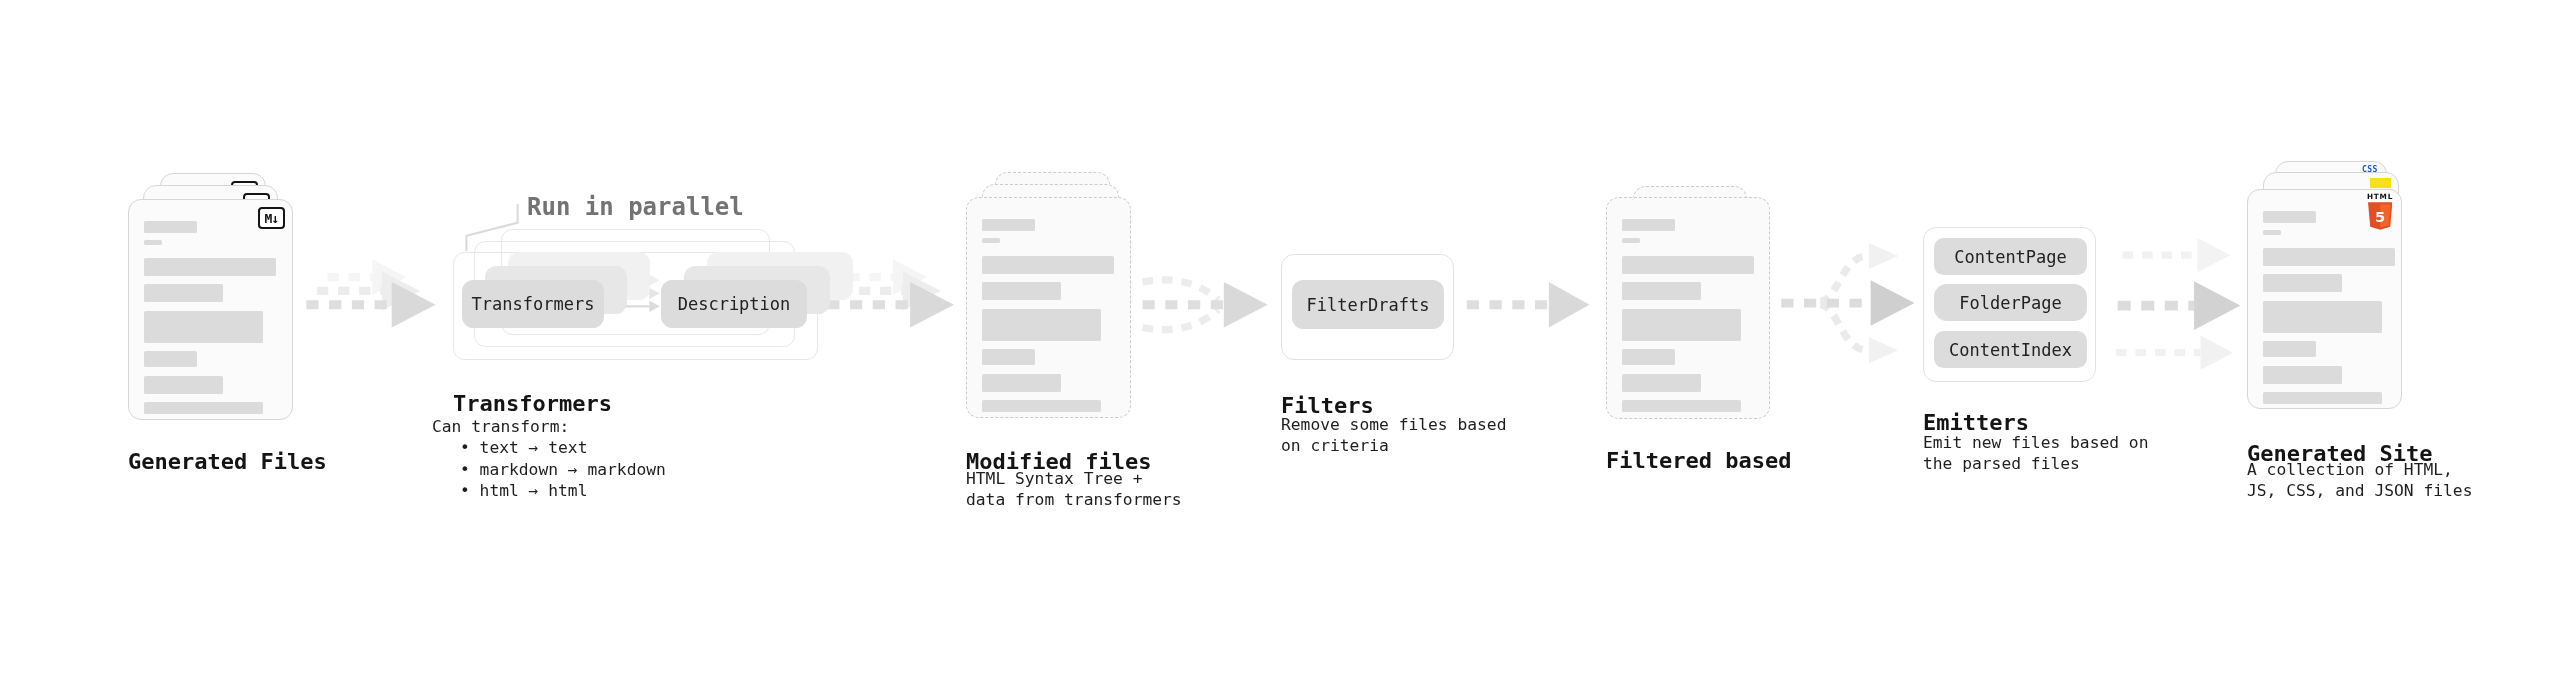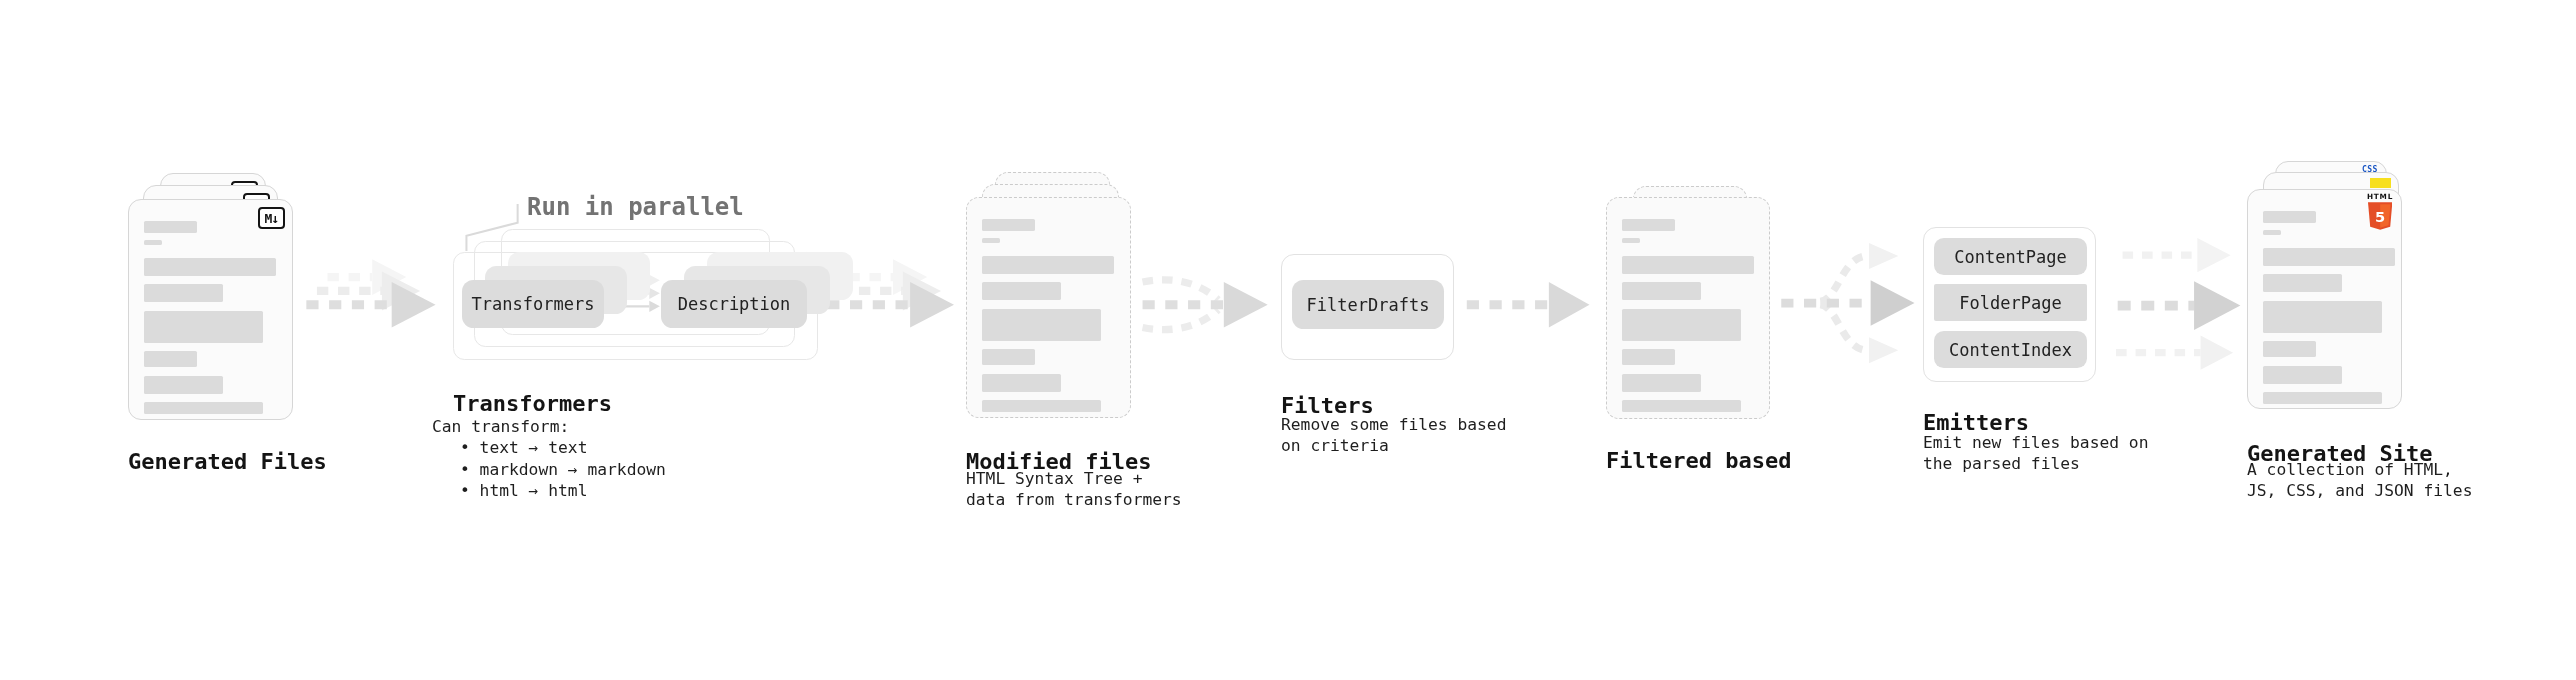--- a/index.html
+++ b/index.html
@@ -206,21 +206,21 @@
         <div class="bar" style="width:79px;height:18px;margin-top:8.1px"></div>
         <div class="bar" style="width:119px;height:12.2px;margin-top:8.1px"></div>
       </div>
     </div>
     <h2 class="stage-title" style="left:1606px;top:430px">Filtered based</h2>
   </section>
 
   <section>
     <div class="panel" style="left:1923px;top:227px;width:173px;height:155px"></div>
     <div class="pill" style="left:1934px;top:238px;width:153px;height:37px;border-radius:9.8px">ContentPage</div>
-    <div class="pill" style="left:1934px;top:284px;width:153px;height:37px;border-radius:2px">FolderPage</div>
+    <div class="pill" style="left:1934px;top:284px;width:153px;height:37px;border-radius:13px">FolderPage</div>
     <div class="pill" style="left:1934px;top:331px;width:153px;height:37px;border-radius:9.8px">ContentIndex</div>
     <h2 class="stage-title" style="left:1923px;top:392px">Emitters</h2>
     <div class="stage-desc" style="left:1923px;top:432px">Emit new files based on
 the parsed files</div>
   </section>
 
   <section>
     <div class="file-card" style="left:2275px;top:161px;width:112px;height:73px">
       <span class="css-badge">CSS</span>
     </div>

